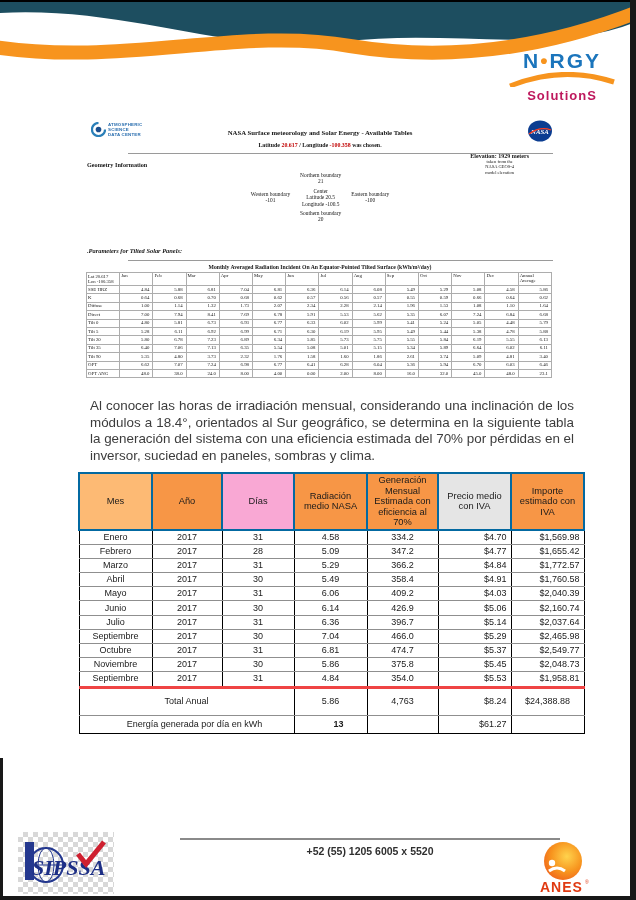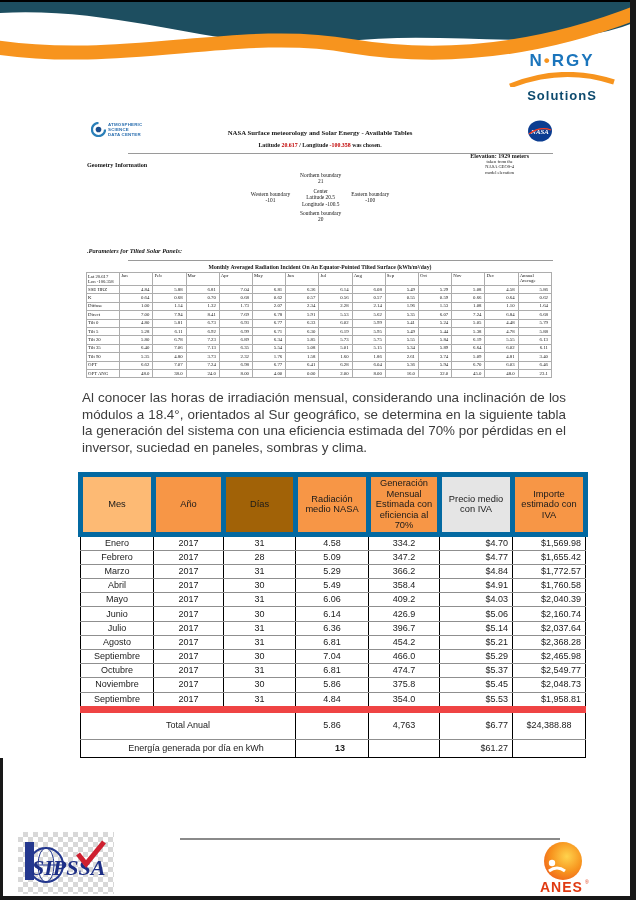--- a/index.html
+++ b/index.html
@@ -7,23 +7,23 @@
         font-family:"Liberation Sans",sans-serif;}
   
   .edge-top{position:absolute;top:0;left:0;width:636px;height:2px;background:#000;z-index:9;}
   .edge-right{position:absolute;top:0;right:0;width:6px;height:900px;background:#181818;z-index:9;}
   .edge-bottom{position:absolute;left:0;bottom:0;width:636px;height:4px;background:#181818;z-index:9;}
   .edge-left-bottom{position:absolute;left:0;top:758px;width:3px;height:142px;background:#181818;z-index:9;}
   
   .wave{position:absolute;top:0;left:0;}
   
   .brand{position:absolute;top:50px;right:16px;width:116px;text-align:center;}
-  .brand-name{font-weight:700;font-size:17px;letter-spacing:2px;color:#1B75BC;line-height:22px;}
+  .brand-name{font-weight:700;font-size:21px;letter-spacing:2px;color:#1B75BC;line-height:22px;}
   .brand-dot{color:#F7941E;}
-  .brand-sub{font-weight:700;font-size:13px;color:#0c4a6e;margin-top:-3px;letter-spacing:1px;}
+  .brand-sub{font-weight:700;font-size:13px;color:#be185d;margin-top:-3px;letter-spacing:1px;}
   
   .nasa{position:absolute;left:85px;top:120px;width:470px;height:262px;
         font-family:"Liberation Serif",serif;color:#151515;}
   .asdc{position:absolute;left:6px;top:2px;display:flex;align-items:center;gap:2px;}
   .asdc-text{font-family:"Liberation Sans",sans-serif;font-size:4.4px;line-height:5px;
              font-weight:700;color:#2A6EAF;letter-spacing:.2px;}
   .nasa-title{position:absolute;left:55px;right:55px;top:9px;text-align:center;font-weight:700;font-size:6.8px;}
   .meatball{position:absolute;right:2px;top:0;}
   .chosen{position:absolute;left:0;right:0;top:22px;text-align:center;font-weight:700;font-size:5.9px;}
   .chosen .red{color:#C00000;}
@@ -39,29 +39,29 @@
   .rad-title{position:absolute;left:0;right:0;top:144px;text-align:center;font-weight:700;font-size:5.7px;}
   #rad-table{position:absolute;left:1px;top:152px;width:466px;border-collapse:collapse;
              table-layout:fixed;border:1px solid #8f8f8f;}
   #rad-table th,#rad-table td{border:1px solid #adadad;font-weight:400;}
   .rad-corner{font-size:4.7px;line-height:5.4px;text-align:left;padding:0 1px;}
   .rad-month{font-size:4.8px;text-align:left;vertical-align:top;padding:0 1px;height:12px;line-height:5.4px;}
   .rad-label{font-size:4.8px;text-align:left;padding:0 1px;height:7.4px;line-height:6px;}
   .rad-num{font-size:4.8px;text-align:right;padding:0 3px;line-height:6px;}
   
   .para{position:absolute;left:78px;top:386px;width:484px;font-size:13.4px;line-height:16.6px;
-        text-align:justify;color:#3c3c3c;margin:4px;}
+        text-align:justify;color:#3c3c3c;margin:12px;}
   
   #gen-table{position:absolute;left:78px;top:472px;border-collapse:collapse;table-layout:fixed;
              border:1px solid #000;font-family:"Liberation Sans",sans-serif;color:#1a1a1a;}
-  #gen-table thead th{border:5px solid #0369a1;font-size:9.3px;font-weight:400;height:46px;
+  #gen-table thead th{border:2px solid #0369a1;font-size:9.3px;font-weight:400;height:46px;
                       vertical-align:middle;text-align:center;padding:1px 3px;line-height:10.5px;}
   .gen-td{border-left:1px solid #000;border-right:1px solid #000;border-top:1px solid #8f8f8f;
           border-bottom:1px solid #8f8f8f;font-size:9px;height:13.2px;padding:0 4px;line-height:11px;}
-  .gen-total .gen-td{height:26px;border-top:7px solid #ef4444;}
+  .gen-total .gen-td{height:26px;border-top:3px solid #ef4444;}
   .gen-energy .gen-td{height:17px;border:1px solid #000;padding-left:20px;}
   .a-c{text-align:center;} .a-r{text-align:right;} .bold{font-weight:700;}
   
   .foot-line{position:absolute;left:180px;top:838px;width:380px;height:2px;background:#8a8a8a;}
   .foot-center{position:absolute;left:180px;top:845px;width:380px;text-align:center;color:#2f2f2f;}
   .foot-company{font-size:10.5px;font-weight:600;line-height:13px;}
   .foot-phone{font-size:10.5px;font-weight:700;line-height:13px;}
   .sipssa{position:absolute;left:18px;top:832px;width:96px;height:62px;
           background-image:linear-gradient(45deg,#d8d8d8 25%,transparent 25%,transparent 75%,#d8d8d8 75%),
                            linear-gradient(45deg,#d8d8d8 25%,transparent 25%,transparent 75%,#d8d8d8 75%);
@@ -355,21 +355,21 @@
         <col style="width:72px">
       <col style="width:73px">
         <col style="width:71px">
         <col style="width:73px">
         <col style="width:73px">
     </colgroup>
     <thead>
         <tr>
           <th class="gen-th" style="background: #fdba74;">Mes</th>
           <th class="gen-th" style="background: rgb(247, 150, 70);">Año</th>
-          <th class="gen-th" style="background: #a16207;">Días</th>
+          <th class="gen-th" style="background: #f9a8d4;">Días</th>
           <th class="gen-th" style="background: rgb(247, 150, 70);">Radiación medio NASA</th>
           <th class="gen-th" style="background: rgb(247, 150, 70);">Generación Mensual Estimada con eficiencia al 70%</th>
           <th class="gen-th" style="background: #e5e5e5;">Precio medio con IVA</th>
           <th class="gen-th" style="background: rgb(247, 150, 70);">Importe estimado con IVA</th>
         </tr>
       </thead>
     <tbody>
         <tr>
           <td class="gen-td a-c">Enero</td>
           <td class="gen-td a-c">2017</td>
@@ -427,29 +427,20 @@
         <tr>
           <td class="gen-td a-c">Julio</td>
           <td class="gen-td a-c">2017</td>
           <td class="gen-td a-c">31</td>
           <td class="gen-td a-c">6.36</td>
           <td class="gen-td a-c">396.7</td>
           <td class="gen-td a-r">$5.14</td>
           <td class="gen-td a-r">$2,037.64</td>
         </tr>
         <tr>
-          <td class="gen-td a-c">Agosto</td>
-          <td class="gen-td a-c">2017</td>
-          <td class="gen-td a-c">31</td>
-          <td class="gen-td a-c">6.81</td>
-          <td class="gen-td a-c">454.2</td>
-          <td class="gen-td a-r">$5.21</td>
-          <td class="gen-td a-r">$2,368.28</td>
-        </tr>
-        <tr>
           <td class="gen-td a-c">Septiembre</td>
           <td class="gen-td a-c">2017</td>
           <td class="gen-td a-c">30</td>
           <td class="gen-td a-c">7.04</td>
           <td class="gen-td a-c">466.0</td>
           <td class="gen-td a-r">$5.29</td>
           <td class="gen-td a-r">$2,465.98</td>
         </tr>
         <tr>
           <td class="gen-td a-c">Octubre</td>
@@ -475,35 +466,36 @@
           <td class="gen-td a-c">31</td>
           <td class="gen-td a-c">4.84</td>
           <td class="gen-td a-c">354.0</td>
           <td class="gen-td a-r">$5.53</td>
           <td class="gen-td a-r">$1,958.81</td>
         </tr>
         <tr class="gen-total">
           <td class="gen-td a-c" colspan="3">Total Anual</td>
           <td class="gen-td a-c">5.86</td>
           <td class="gen-td a-c">4,763</td>
-          <td class="gen-td a-r">$6.77</td>
+          <td class="gen-td a-r">$8.24</td>
           <td class="gen-td a-c">$24,388.88</td>
         </tr>
         <tr class="gen-energy">
           <td class="gen-td a-c" colspan="3">Energía generada por día en kWh</td>
           <td class="gen-td a-c bold">13</td>
           <td class="gen-td a-c"></td>
           <td class="gen-td a-r">$61.27</td>
           <td class="gen-td a-c"></td>
         </tr>
       </tbody>
   </table>
 
   <div class="foot-line"></div>
   <div class="foot-center">
+    <div class="foot-phone">+52 (55) 1205 6005 x 5520</div>
   </div>
   <div class="sipssa">
     <svg width="96" height="62" viewBox="0 0 96 62">
       <rect x="7" y="10" width="9" height="38" fill="#24388F"></rect>
       <circle cx="28" cy="33" r="17" fill="none" stroke="#24388F" stroke-width="2"></circle>
       <ellipse cx="28" cy="33" rx="8" ry="17" fill="none" stroke="#24388F" stroke-width="1"></ellipse>
       <line x1="11" y1="33" x2="45" y2="33" stroke="#24388F" stroke-width="1"></line>
       <text x="14" y="43" font-family="Liberation Serif, serif" font-style="italic" font-weight="bold" font-size="22" fill="#1D2F86">SIPSSA</text>
       <path d="M60,22 l8,10 l18,-22" stroke="#CF2030" stroke-width="5" fill="none"></path>
     </svg>

